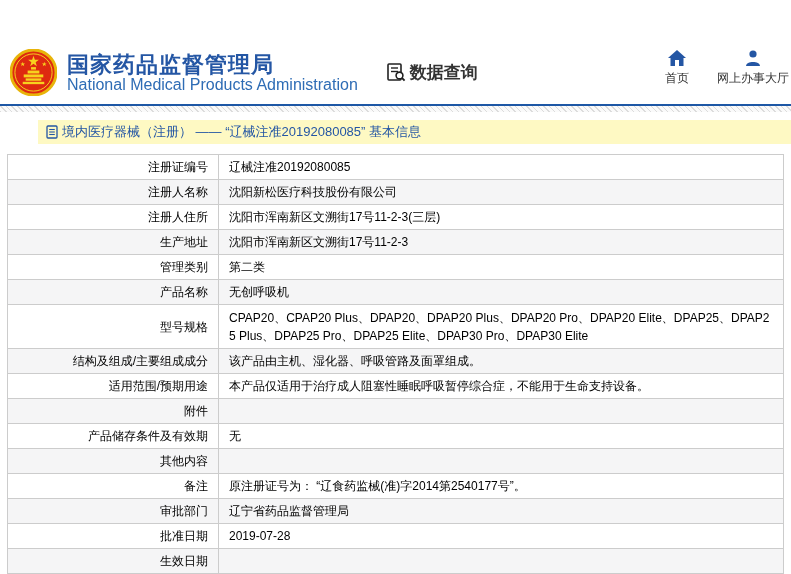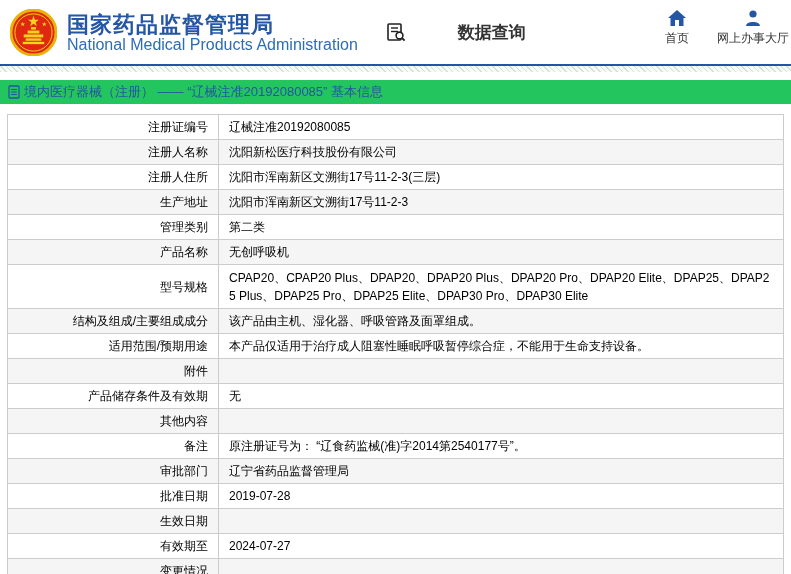--- a/index.html
+++ b/index.html
@@ -7,20 +7,21 @@
   body { font-family: "Liberation Sans", "DejaVu Sans", sans-serif; color: #555; }
 
   
   .header {
     position: relative;
     height: 66px;
     background: #fff;
     border-bottom: 2px solid #1d57a5;
     display: flex;
     align-items: center;
+    margin-top: 40px;
   }
   .logo-group { display: flex; align-items: center; margin-left: 10px; }
   .emblem { width: 47px; height: 47px; flex: 0 0 auto; }
   .title-block { margin-left: 10px; }
   .site-title {
     color: #2456a4;
     font-size: 22px;
     font-weight: bold;
     letter-spacing: 1px;
     line-height: 26px;
@@ -31,21 +32,20 @@
     line-height: 14px;
   }
   .query-entry {
     display: flex;
     align-items: center;
     margin-left: 28px;
     color: #333;
     font-size: 17px;
     font-weight: bold;
     cursor: pointer;
-    gap: 48px;
   }
   .query-entry svg { margin-right: 4px; }
   .top-nav {
     position: absolute;
     right: 2px;
     top: 10px;
     display: flex;
     gap: 28px;
   }
   .top-nav-item {
@@ -65,26 +65,27 @@
       45deg,
       #dcdcdc 0px, #dcdcdc 1px,
       #fafafa 1px, #fafafa 4px
     );
   }
 
   
   .breadcrumb {
     margin-top: 8px;
     height: 24px;
-    background: #22c55e;
+    background: #fef9c3;
     display: flex;
     align-items: center;
     padding-left: 8px;
     color: #2456a4;
     font-size: 13px;
+    margin-left: 38px;
   }
   .breadcrumb svg { margin-right: 4px; flex: 0 0 auto; }
 
   
   .info-table {
     width: 777px;
     margin: 10px 7px 0 7px;
     border-collapse: collapse;
     table-layout: fixed;
   }

